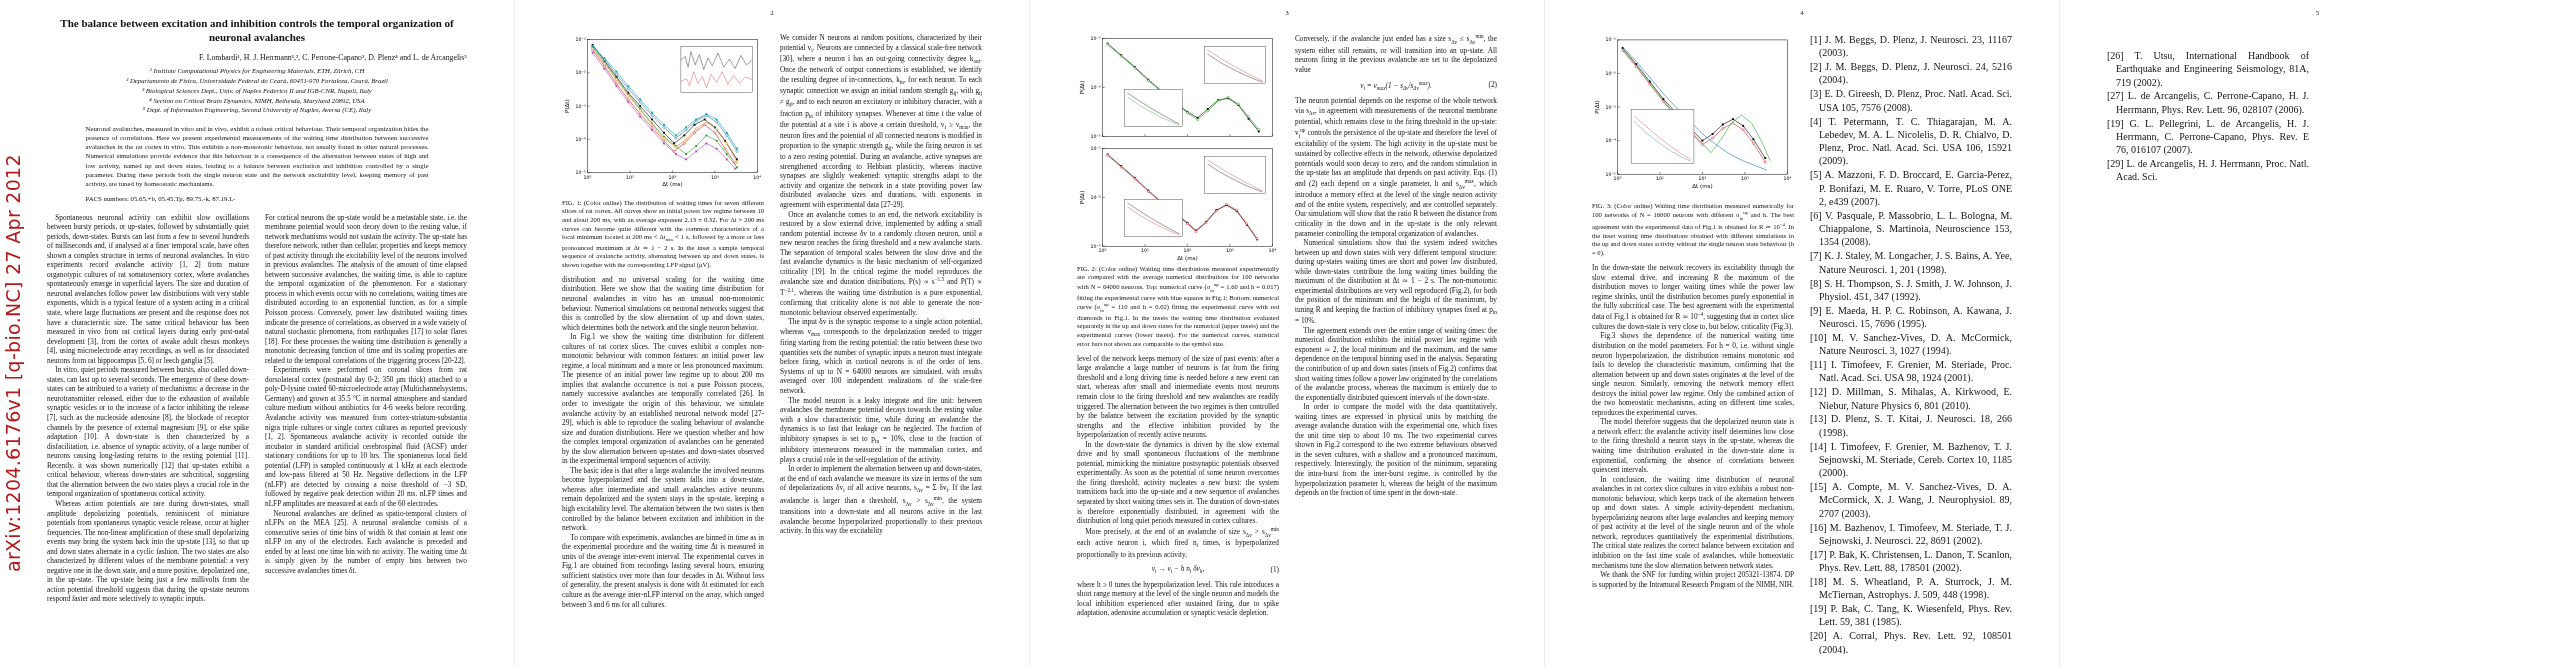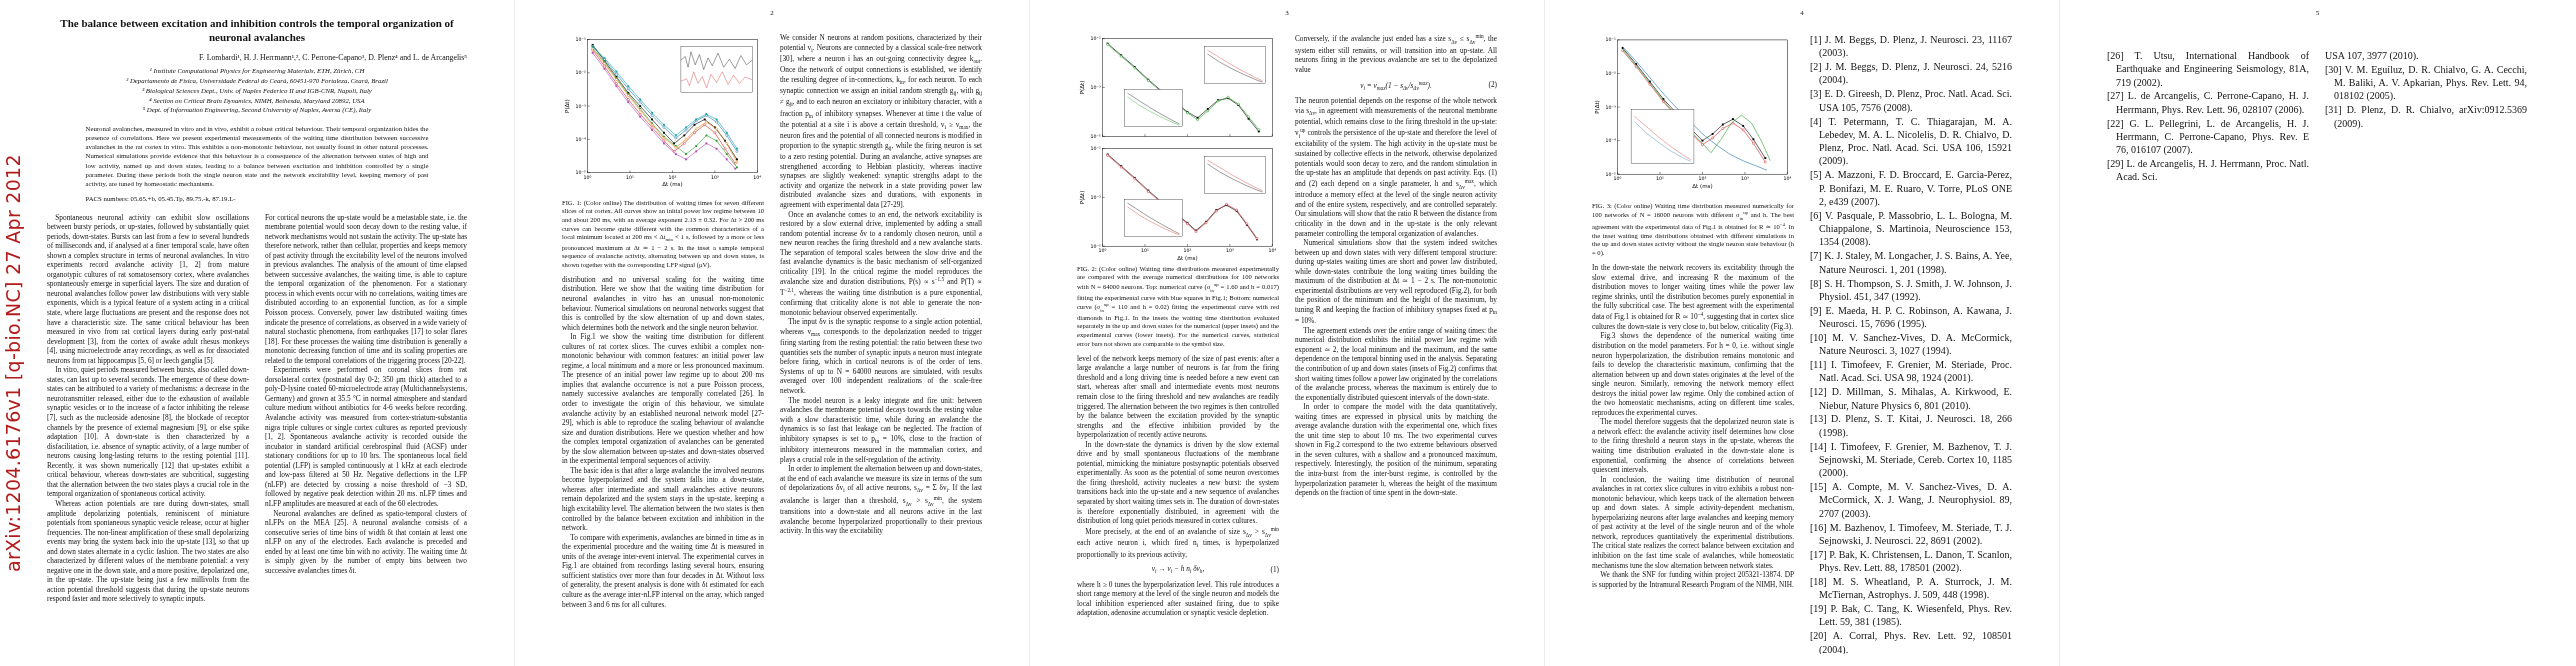--- a/index.html
+++ b/index.html
@@ -472,26 +472,21 @@
     </div>
   </div>
 
   <div class="page">
     <div class="pageno">5</div>
     <div class="content body-content">
       <div class="cols">
         <div class="col shortcol refs">
             <div class="ref">[26] T. Utsu, International Handbook of Earthquake and Engineering Seismology, 81A, 719 (2002).</div>
             <div class="ref">[27] L. de Arcangelis, C. Perrone-Capano, H. J. Herrmann, Phys. Rev. Lett. 96, 028107 (2006).</div>
-            <div class="ref">[22] G. L. Pellegrini, L. de Arcangelis, H. J. Herrmann, C. Perrone-Capano, Phys. Rev. E 76, 016107 (2007).</div>
+            <div class="ref">[19] G. L. Pellegrini, L. de Arcangelis, H. J. Herrmann, C. Perrone-Capano, Phys. Rev. E 76, 016107 (2007).</div>
             <div class="ref">[29] L. de Arcangelis, H. J. Herrmann, Proc. Natl. Acad. Sci.</div>
-          </div>
-        <div class="col shortcol refs">
-            <div class="ref cont">USA 107, 3977 (2010).</div>
-            <div class="ref">[30] V. M. Eguíluz, D. R. Chialvo, G. A. Cecchi, M. Baliki, A. V. Apkarian, Phys. Rev. Lett. 94, 018102 (2005).</div>
-            <div class="ref">[31] D. Plenz, D. R. Chialvo, arXiv:0912.5369 (2009).</div>
           </div>
       </div>
     </div>
   </div>
 
 </div>
 
 
 </body></html>

